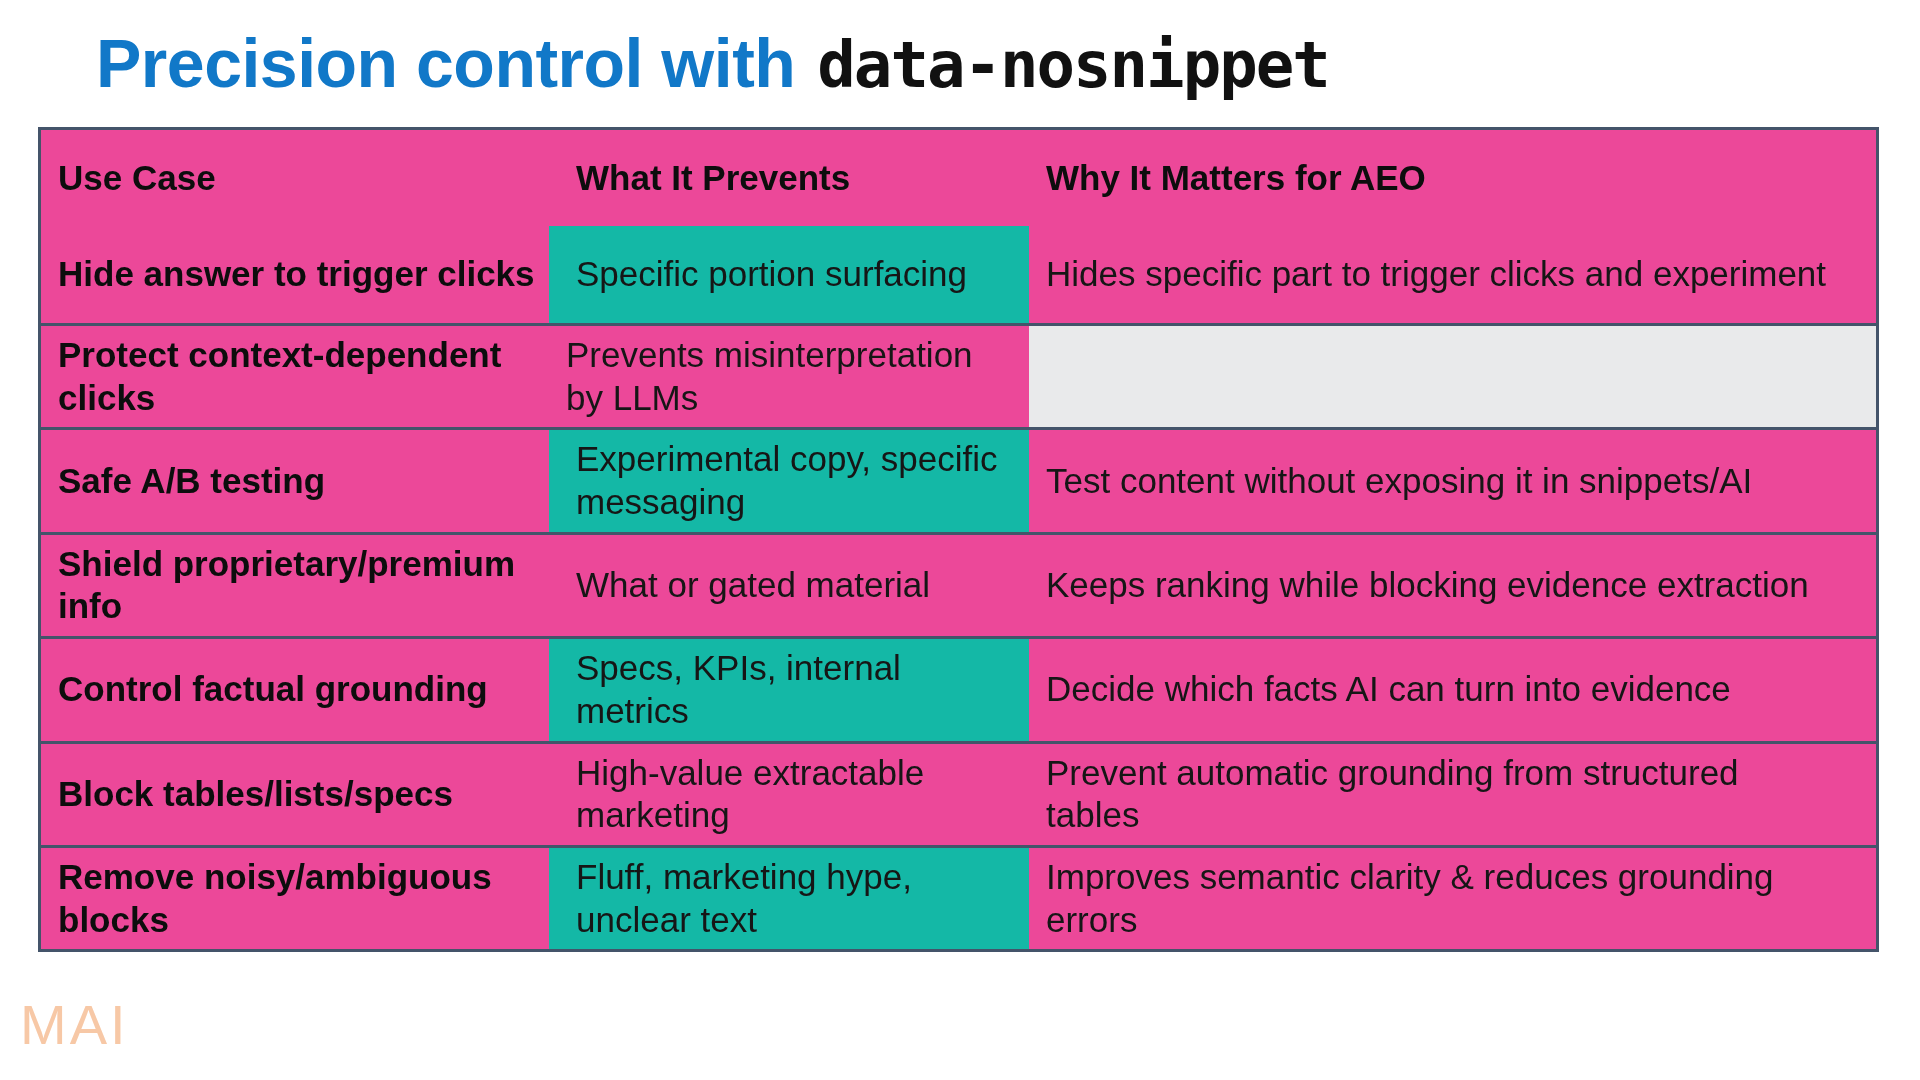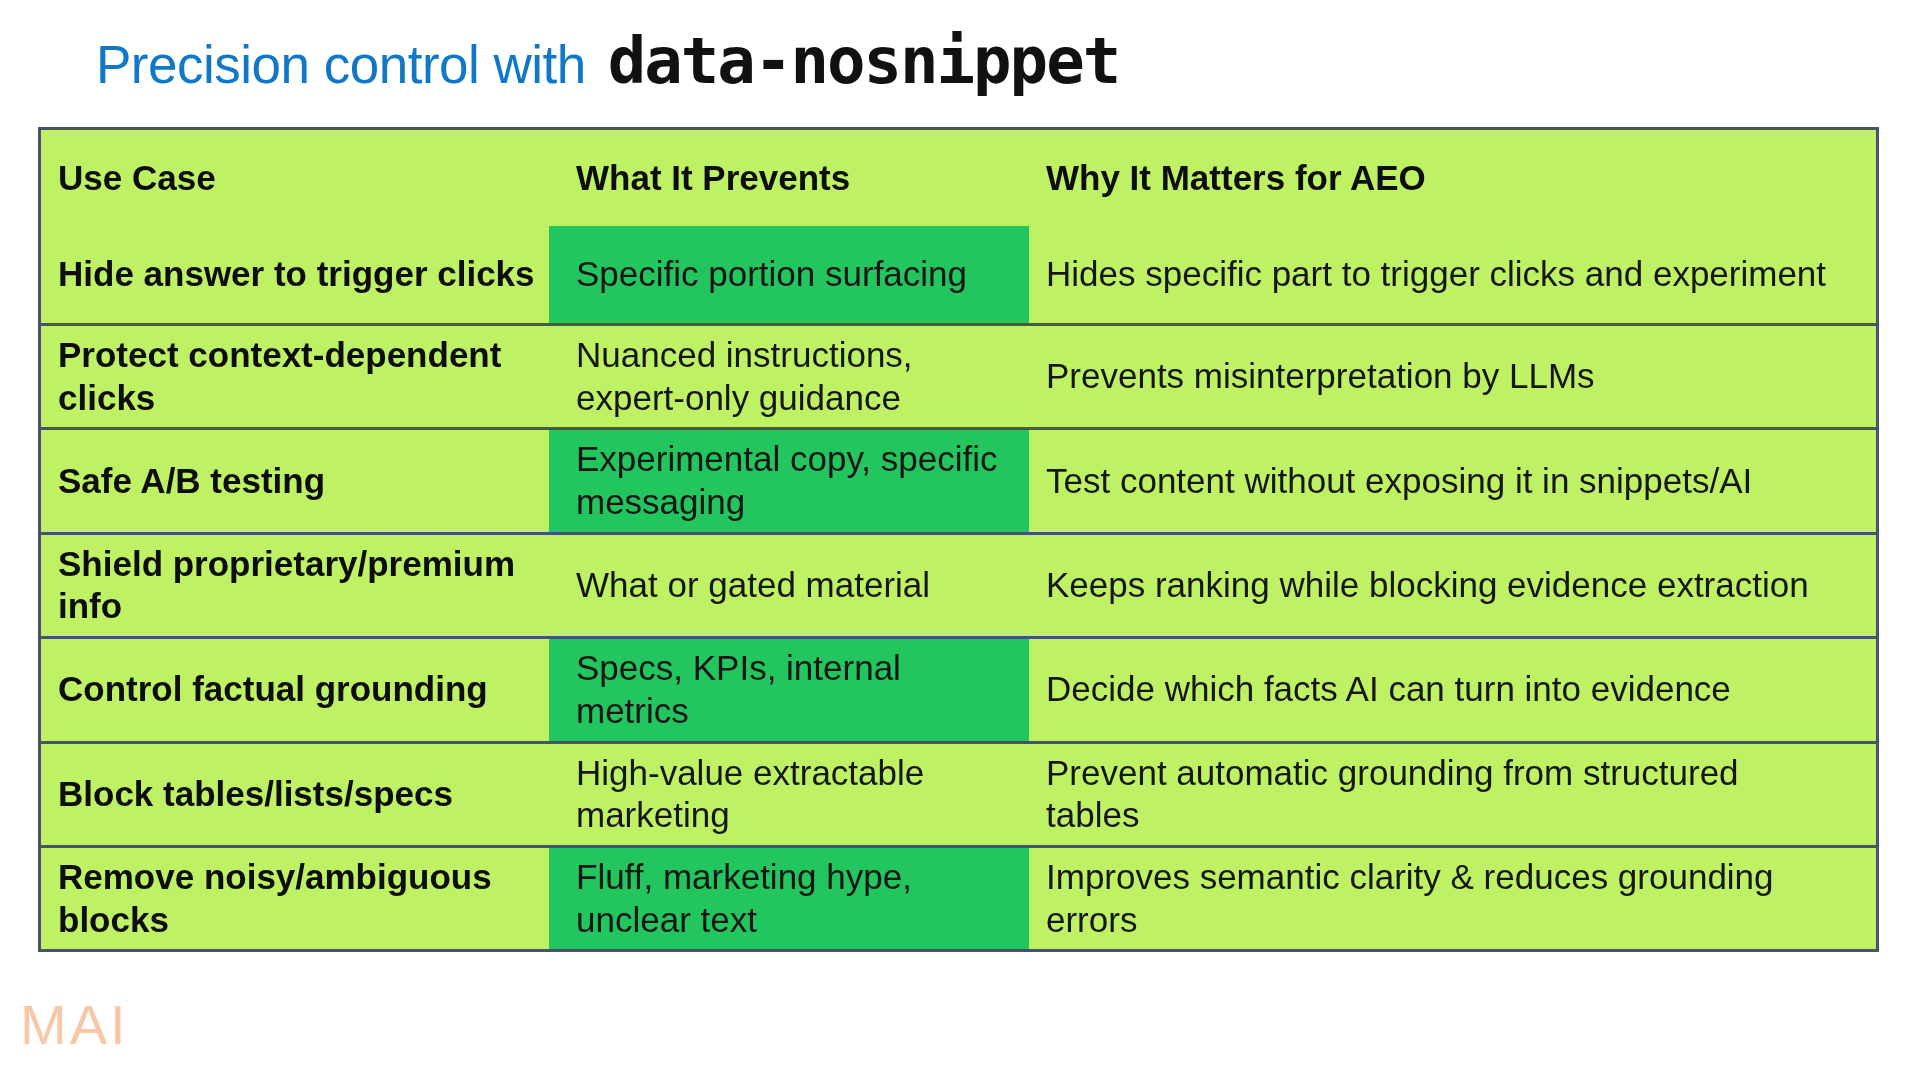--- a/index.html
+++ b/index.html
@@ -9,21 +9,21 @@
     background:#ffffff;
     font-family:"Liberation Sans", sans-serif;
     overflow:hidden;
   }
   .title{
     position:absolute;left:96px;top:24px;
     display:flex;align-items:baseline;gap:22px;
     white-space:nowrap;
   }
   .title-main{
-    font-size:53px;font-weight:normal;color:#1178C8;letter-spacing:-0.5px;
+    font-size:68px;font-weight:bold;color:#1178C8;letter-spacing:-0.5px;
   }
   .title-code{
     font-family:"DejaVu Sans Mono", monospace;
     font-size:64px;color:#111111;letter-spacing:-2px;
   }
   .aeo-table{
     position:absolute;left:38px;top:127px;
     width:1835px;
     border:3px solid #44546A;
     background:#E9EAEB;
@@ -31,29 +31,29 @@
   .t-row{
     display:grid;
     grid-template-columns:508px 480px 847px;
   }
   .t-row + .t-row{border-top:3px solid #44546A;}
   .t-row.header{min-height:96px;}
   .t-row.body{min-height:97px;}
   .cell{
     display:flex;align-items:center;
     box-sizing:border-box;
-    background:#bef264;
+    background:#ec4899;
     font-size:35px;line-height:1.22;color:#161616;
     padding:8px 12px 8px 17px;
   }
   .cell.head{font-weight:bold;color:#0d0d0d;}
   .cell.c1{font-weight:bold;color:#0d0d0d;padding-right:8px;}
   .cell.c2{padding-left:27px;padding-right:11px;}
   .cell.c3{padding-right:36px;}
-  .cell.white{background:#22c55e;}
+  .cell.white{background:#14b8a6;}
   .logo{
     position:absolute;left:20px;top:992px;
     font-size:56px;color:#F7C8A6;letter-spacing:3px;
     font-weight:400;
   }
 </style>
 </head>
 <body>
 
 <div class="slide">
@@ -70,21 +70,20 @@
       <div class="cell head c3">Why It Matters for AEO</div>
     </div>
     <div id="table-body">
   <div class="t-row body">
     <div class="cell c1">Hide answer to trigger clicks</div>
     <div class="cell c2 white">Specific portion surfacing</div>
     <div class="cell c3">Hides specific part to trigger clicks and experiment</div>
   </div>
   <div class="t-row body">
     <div class="cell c1">Protect context-dependent clicks</div>
-    <div class="cell c2 ">Nuanced instructions, expert-only guidance</div>
     <div class="cell c3">Prevents misinterpretation by LLMs</div>
   </div>
   <div class="t-row body">
     <div class="cell c1">Safe A/B testing</div>
     <div class="cell c2 white">Experimental copy, specific messaging</div>
     <div class="cell c3">Test content without exposing it in snippets/AI</div>
   </div>
   <div class="t-row body">
     <div class="cell c1">Shield proprietary/premium info</div>
     <div class="cell c2 ">What or gated material</div>

